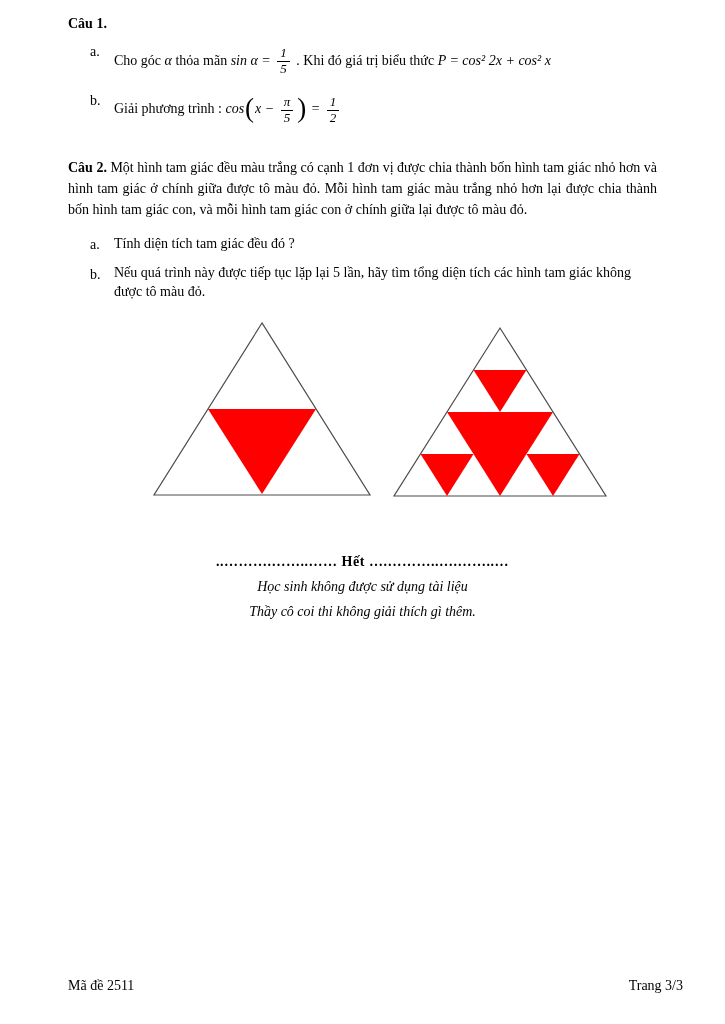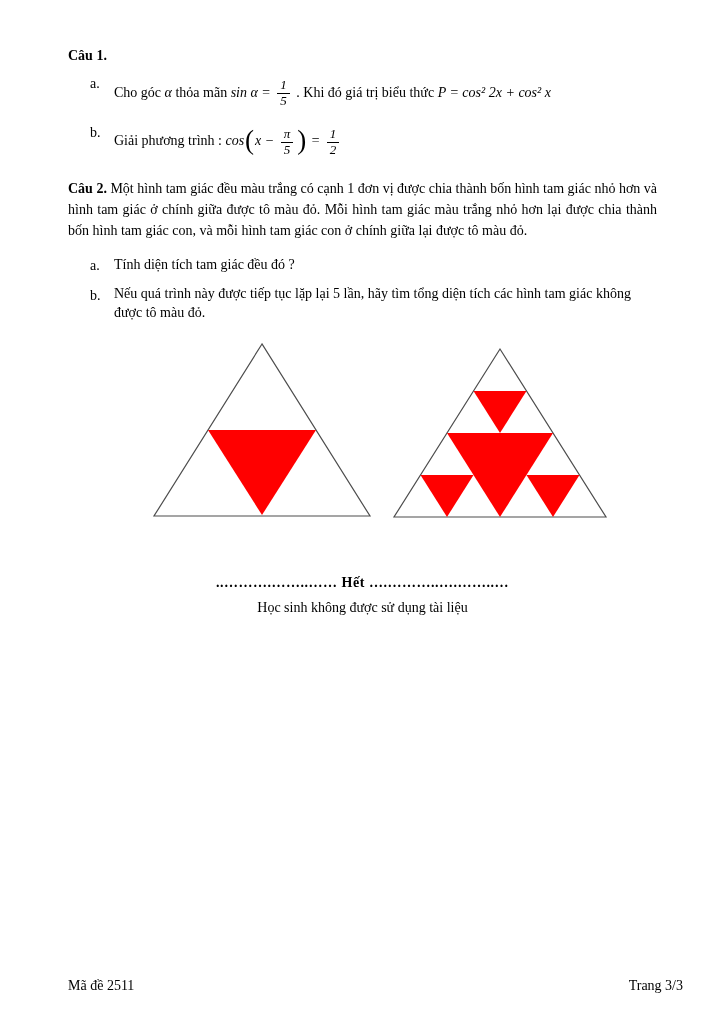--- a/index.html
+++ b/index.html
@@ -4,21 +4,21 @@
 <style>
   html,body { margin:0; padding:0; }
   body {
     width:725px; height:1024px;
     background:#ffffff;
     font-family:"Liberation Serif", serif;
     font-size:14px; color:#000;
     position:relative;
     overflow:hidden;
   }
-  .content { padding:48px 68px 0 68px; }
+  .content { padding:16px 68px 0 68px; }
   .heading-bold { font-weight:bold; }
   .item-row {
     display:flex;
     margin-left:22px;
     margin-top:9px;
     align-items:center;
     line-height:1.35;
   }
   .item-label { width:24px; flex:0 0 24px; align-self:flex-start; padding-top:2px; }
   .item-body { flex:1; }
@@ -37,40 +37,41 @@
   .frac .den { display:block; }
   .bigparen {
     font-size:27px;
     font-weight:300;
     font-style:normal;
     vertical-align:middle;
     position:relative; top:-2px;
     padding:0 1px;
   }
   .para {
-    margin-top:16px;
+    margin-top:27px;
     text-align:justify;
     line-height:1.5;
   }
   .figures {
     display:flex;
     justify-content:center;
     align-items:flex-end;
     gap:18px;
     margin-top:18px;
     margin-left:34px;
   }
   .het-line {
     text-align:center;
     font-weight:bold;
     margin-top:56px;
     letter-spacing:0.5px;
   }
   .note-line {
     text-align:center;
+    font-style:italic;
     margin-top:9px;
   }
   .footer {
     position:absolute;
     left:68px; right:42px; bottom:30px;
     display:flex;
     justify-content:space-between;
     align-items:center;
   }
 </style>
@@ -127,19 +128,20 @@
       <polygon points="109,2 3,170 215,170" fill="#ffffff" stroke-width="1.2" stroke="#4d4d4d"></polygon>
       <polygon points="56,86 162,86 109,170" fill="#ff0000"></polygon>
       <polygon points="82.5,44 135.5,44 109,86" fill="#ff0000"></polygon>
       <polygon points="29.5,128 82.5,128 56,170" fill="#ff0000"></polygon>
       <polygon points="135.5,128 188.5,128 162,170" fill="#ff0000"></polygon>
     </svg>
   </div>
 
   <div class="het-line" style="color: #000000;">..……….……..…… Hết ….………..….……..…</div>
   <div class="note-line">Học sinh không được sử dụng tài liệu</div>
+  <div class="note-line">Thầy cô coi thi không giải thích gì thêm.</div>
 
 </div>
 
 <div class="footer">
   <span>Mã đề 2511</span>
   <span>Trang 3/3</span>
 </div>
 
 </body></html>

